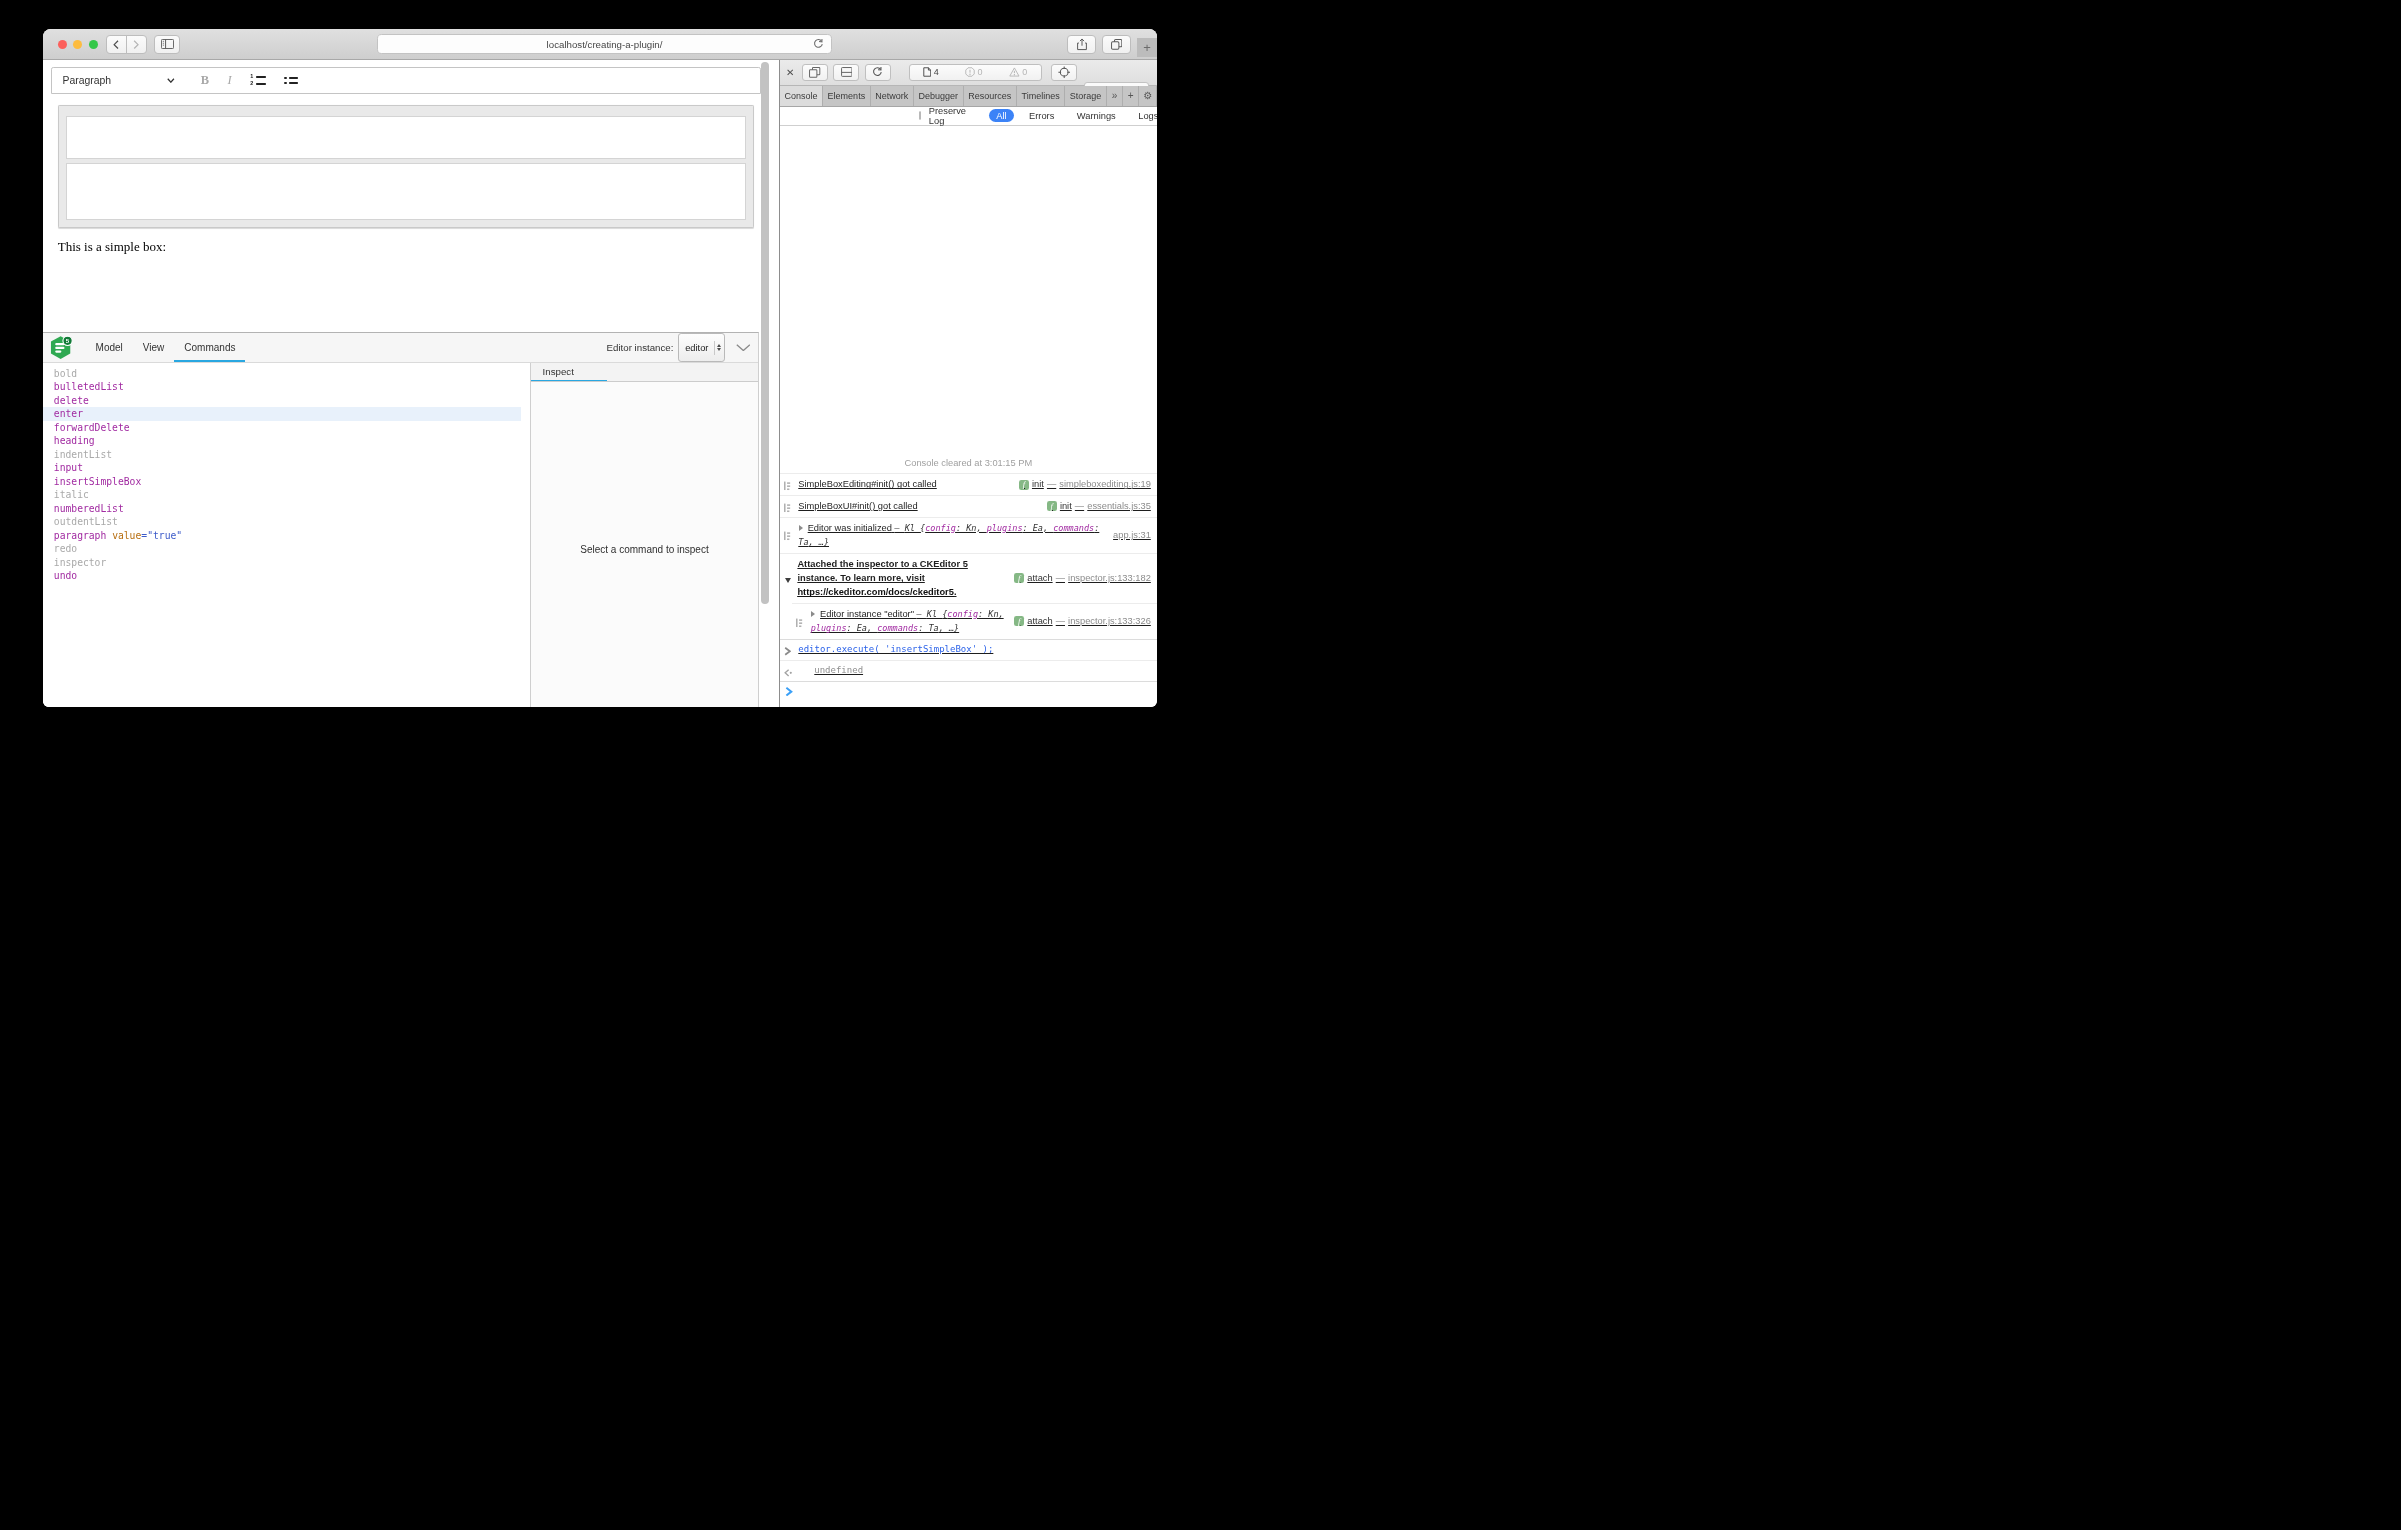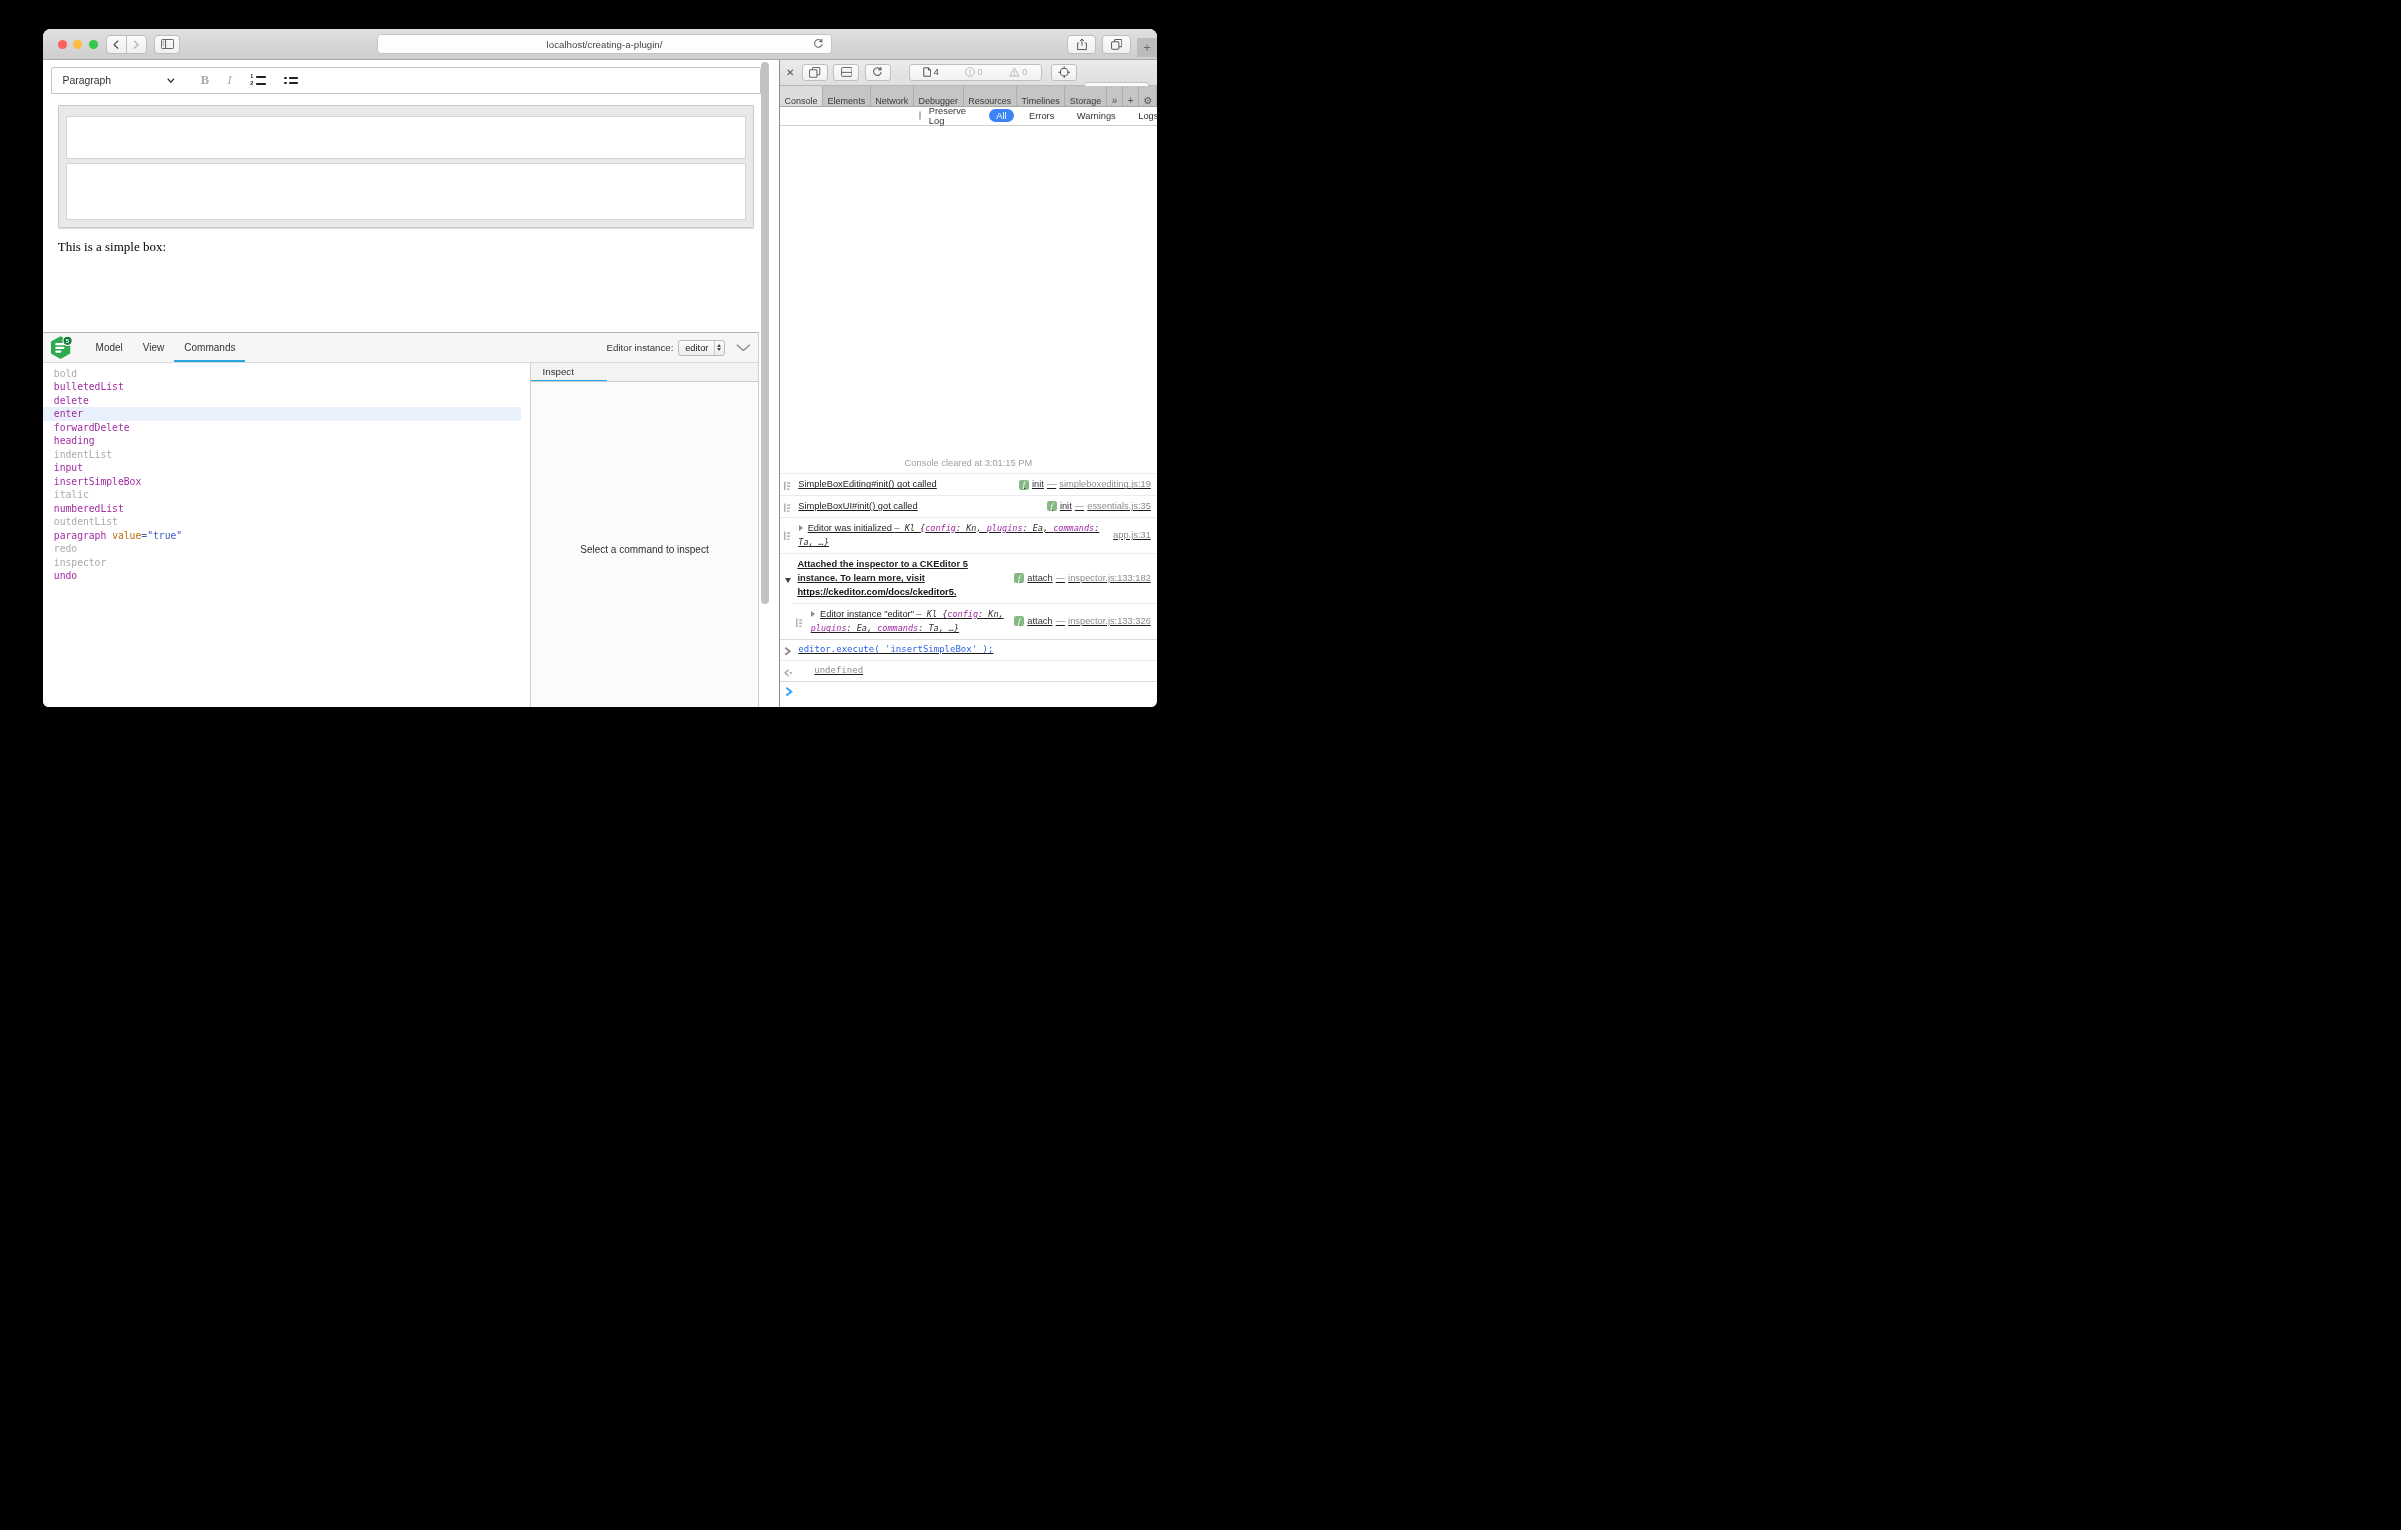--- a/index.html
+++ b/index.html
@@ -54,21 +54,21 @@
 
   
   .ck { position:absolute; left:0; top:272px; width:716px; height:384px; background:#fff; border-top:0.8px solid #b3b3b3; border-right:0.8px solid #cfcfcf;
         display:flex; flex-direction:column; }
   .ck-header { height:30px; background:#f6f6f6; border-bottom:0.8px solid #dadada; display:flex; align-items:stretch; flex:none; }
   .ck-logo { align-self:center; margin:0 12.4px 0 6.2px; }
   .ck-tab { display:flex; align-items:center; padding:0 10px; font-size:10px; color:#333; border-bottom:2.3px solid transparent; padding-top:2.3px; }
   .ck-tab.active { border-bottom-color:#29a7e1; }
   .ck-right { margin-left:auto; display:flex; align-items:center; }
   .ck-inst-label { font-size:9.7px; color:#333; }
-  .ck-select { margin-left:4.6px; display:flex; align-items:center; background:linear-gradient(#fdfdfd,#ededed); border:0.8px solid #b9b9b9; border-radius:3.1px; height:16px; padding-left:6.2px; }
+  .ck-select { margin-left:4.6px; display:flex; align-items:center; background:linear-gradient(#fdfdfd,#ededed); border:0.8px solid #b9b9b9; border-radius:3.1px; height:29px; padding-left:6.2px; }
   .ck-select-val { font-size:9.3px; color:#222; }
   .stepper { margin-left:5.4px; width:10px; height:14px; display:flex; flex-direction:column; align-items:center; justify-content:center; gap:1.5px; border-left:0.8px solid #c9c9c9; }
   .tri-up { width:0; height:0; border-left:2.7px solid transparent; border-right:2.7px solid transparent; border-bottom:3.5px solid #4c4c4c; }
   .tri-dn { width:0; height:0; border-left:2.7px solid transparent; border-right:2.7px solid transparent; border-top:3.5px solid #4c4c4c; }
   .ck-collapse { margin:0 7.7px 0 10.8px; }
   .ck-body { flex:1; display:flex; min-height:0; }
   .cmd-pane { width:488px; border-right:0.8px solid #cfcfcf; padding-top:3.9px; overflow:hidden;
               font-family:"DejaVu Sans Mono",monospace; font-size:9.7px; }
   .cmd-row { line-height:13.5px; padding-left:10.8px; color:#a12aa1; white-space:nowrap; }
   .cmd-row.off { color:#a9a9a9; }
@@ -87,21 +87,21 @@
   .wi-x { margin:0 7.7px 0 6.2px; font-size:10px; color:#4f4f4f; }
   .wi-btn { height:17px; background:linear-gradient(#fcfcfc,#f1f1f1); border:0.8px solid #bfbfbf; border-radius:3.1px;
             display:flex; align-items:center; justify-content:center; margin-right:5.4px; }
   .wb { width:26px; }
   .wi-seg { width:133px; margin:0 9.3px 0 12.4px; justify-content:space-around; margin-right:9.3px; }
   .seg-item { display:flex; align-items:center; gap:2.3px; font-size:9px; color:#444; }
   .seg-item.dim { color:#b5b5b5; }
   .wi-search { margin-left:1.5px; width:65px; height:16.2px; background:#fafafa; border:0.8px solid #c2c2c2; border-radius:3.1px;
                display:flex; align-items:center; padding:0 4.6px; gap:2.3px; color:#9b9b9b; font-size:9px; margin-right:4.6px;margin-top:36px; }
   .wi-tabbar { height:21px; background:#c5c5c5; border-bottom:0.8px solid #a6a6a6; display:flex; flex:none; }
-  .wi-tab { display:flex; align-items:flex-end; justify-content:center; padding:0 4.6px; font-size:9px; color:#3a3a3a; border-right:0.8px solid #aeaeae; white-space:nowrap; }
+  .wi-tab { display:flex; align-items:center; justify-content:center; padding:0 4.6px; font-size:9px; color:#3a3a3a; border-right:0.8px solid #aeaeae; white-space:nowrap; }
   .wi-tab.active { background:#dcdcdc; }
   .wi-tab.gl { min-width:16.2px; color:#555; font-size:10px; }
   .wi-filter { height:19.3px; background:#fff; border-bottom:0.8px solid #cfcfcf; display:flex; align-items:center; flex:none; font-size:9.3px; color:#333; }
   .pl-check { margin-left:139px; width:9.3px; height:9.3px; border:0.8px solid #b9b9b9; border-radius:2.3px; background:#fff; }
   .pl-label { margin-left:8px; }
   .f-div { width:0.8px; height:12.4px; background:#d2d2d2; margin:0 10.8px 0 12.4px; }
   .scope { margin-right:8.5px; padding:1.5px 7px; border-radius:7.7px; }
   .scope.active { background:#3c83f7; color:#fff; }
 
   .console { flex:1; display:flex; flex-direction:column; justify-content:flex-end; min-height:0; font-size:9.3px; color:#1e1e1e; }

